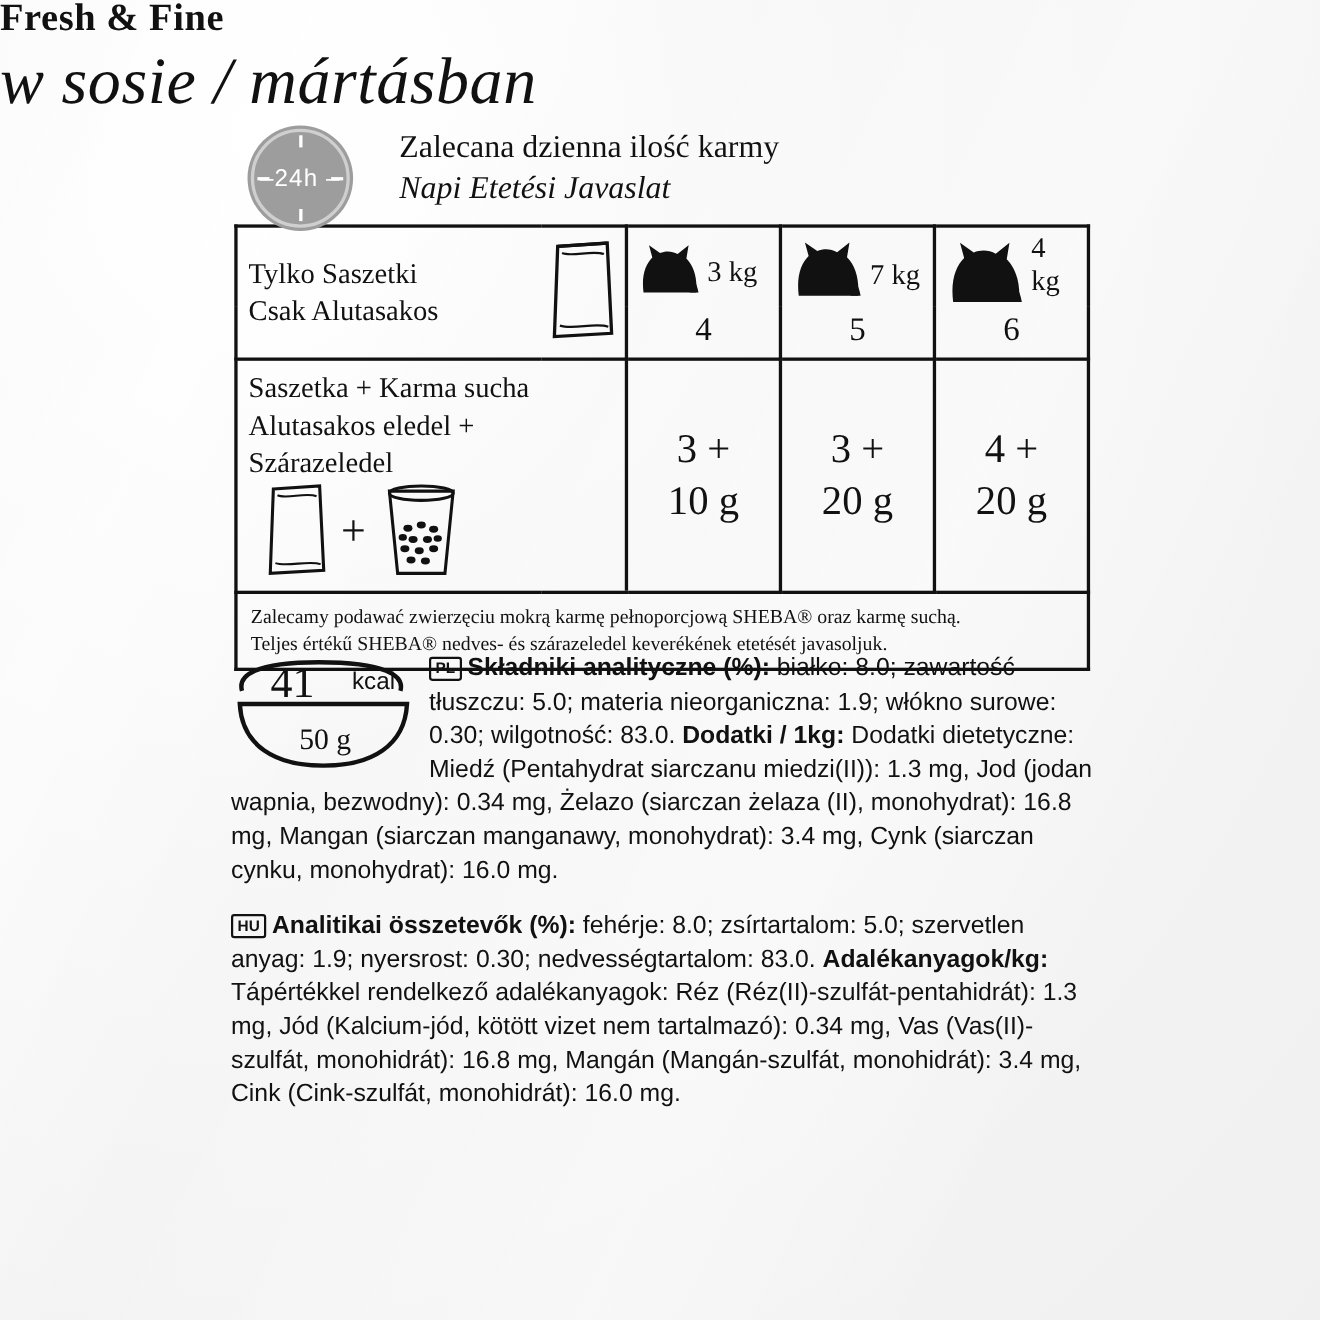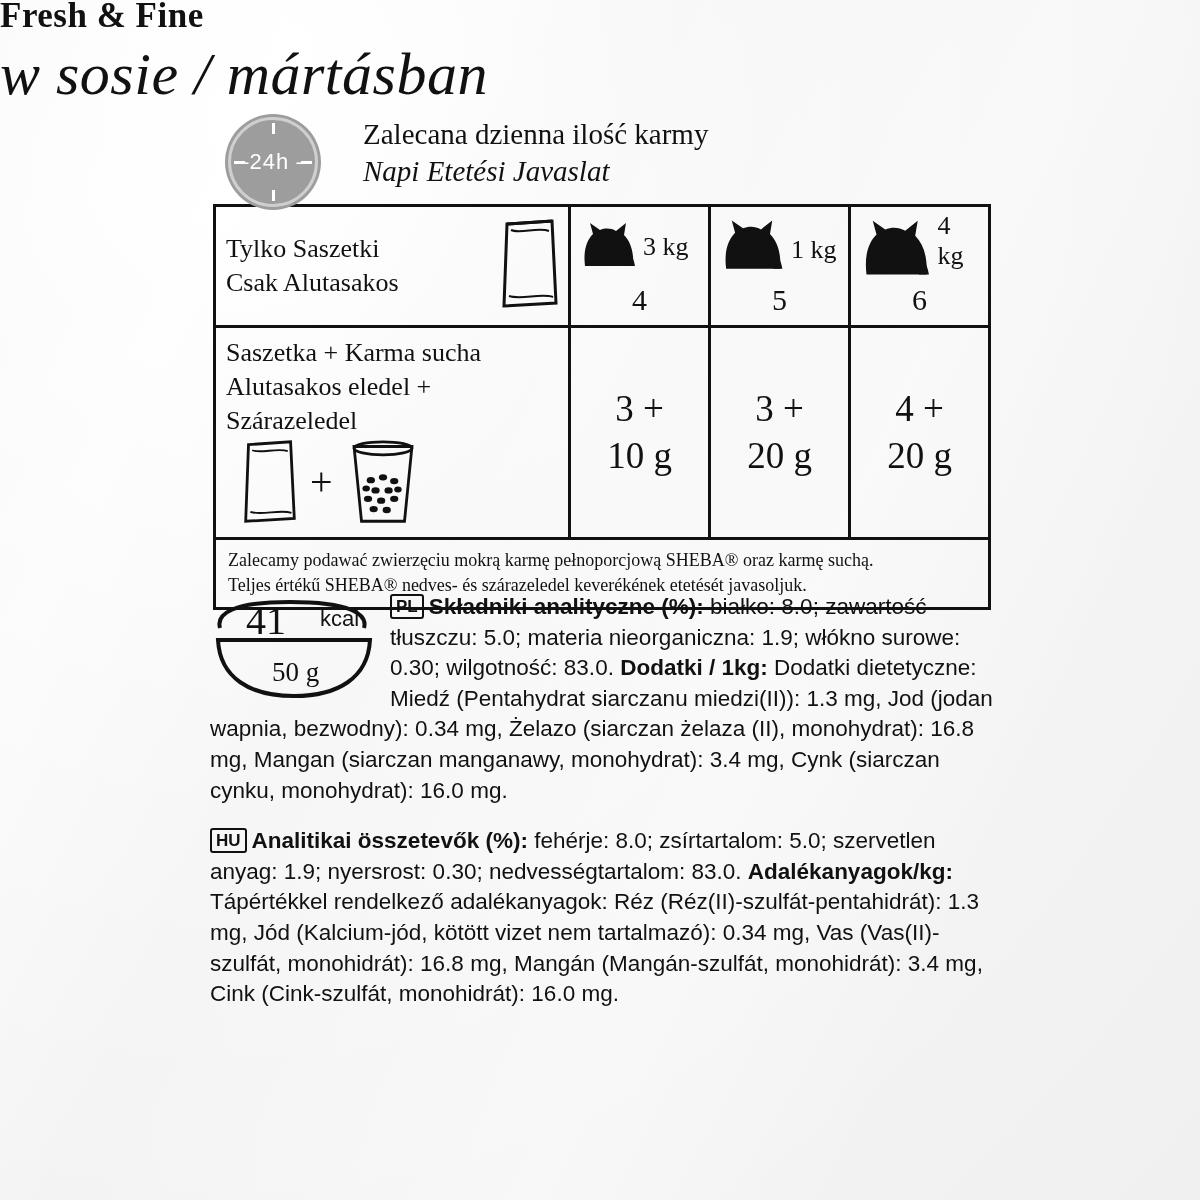--- a/index.html
+++ b/index.html
@@ -230,21 +230,21 @@
     font-family: "Liberation Serif", serif;
     font-size: 27px;
   }
   .badge-svg { position: absolute; left: 0; top: 0; }
 
   .langtag {
     display: inline-block;
     border: 2px solid #111;
     border-radius: 3px;
     padding: 0 4px;
-    font-size: 17px;
+    font-size: 14px;
     font-weight: bold;
     font-family: "Liberation Sans", sans-serif;
     line-height: 1.25;
     vertical-align: 2px;
     margin-right: 5px;
   }
   .pl-block { min-height: 112px; }
   .hu-block { margin-top: 20px; }
   b { font-weight: bold; }
 </style>
@@ -307,21 +307,21 @@
               </svg>
               <span class="kg">3 kg</span>
             </div>
           </td>
           <td class="cat-head-cell">
             <div class="cat-row">
               <svg width="66" height="54" viewBox="0 0 58 48">
                 <path d="M6 46 C4 30, 8 20, 14 14 L11 3 L21 10 C26 8, 32 8, 37 11 L47 3 L45 15 C52 22, 55 33, 54 46 Z" fill="#111"></path>
                 <path d="M40 30 C48 28, 54 34, 56 46 L48 46 C47 38, 44 33, 40 32 Z" fill="#111"></path>
               </svg>
-              <span class="kg">1 kg</span>
+              <span class="kg">7 kg</span>
             </div>
           </td>
           <td class="cat-head-cell">
             <div class="cat-row">
               <svg width="74" height="60" viewBox="0 0 58 48">
                 <path d="M6 46 C4 30, 8 20, 14 14 L11 3 L21 10 C26 8, 32 8, 37 11 L47 3 L45 15 C52 22, 55 33, 54 46 Z" fill="#111"></path>
                 <path d="M40 30 C48 28, 54 34, 56 46 L48 46 C47 38, 44 33, 40 32 Z" fill="#111"></path>
               </svg>
               <span class="kg">4 kg</span>
             </div>

